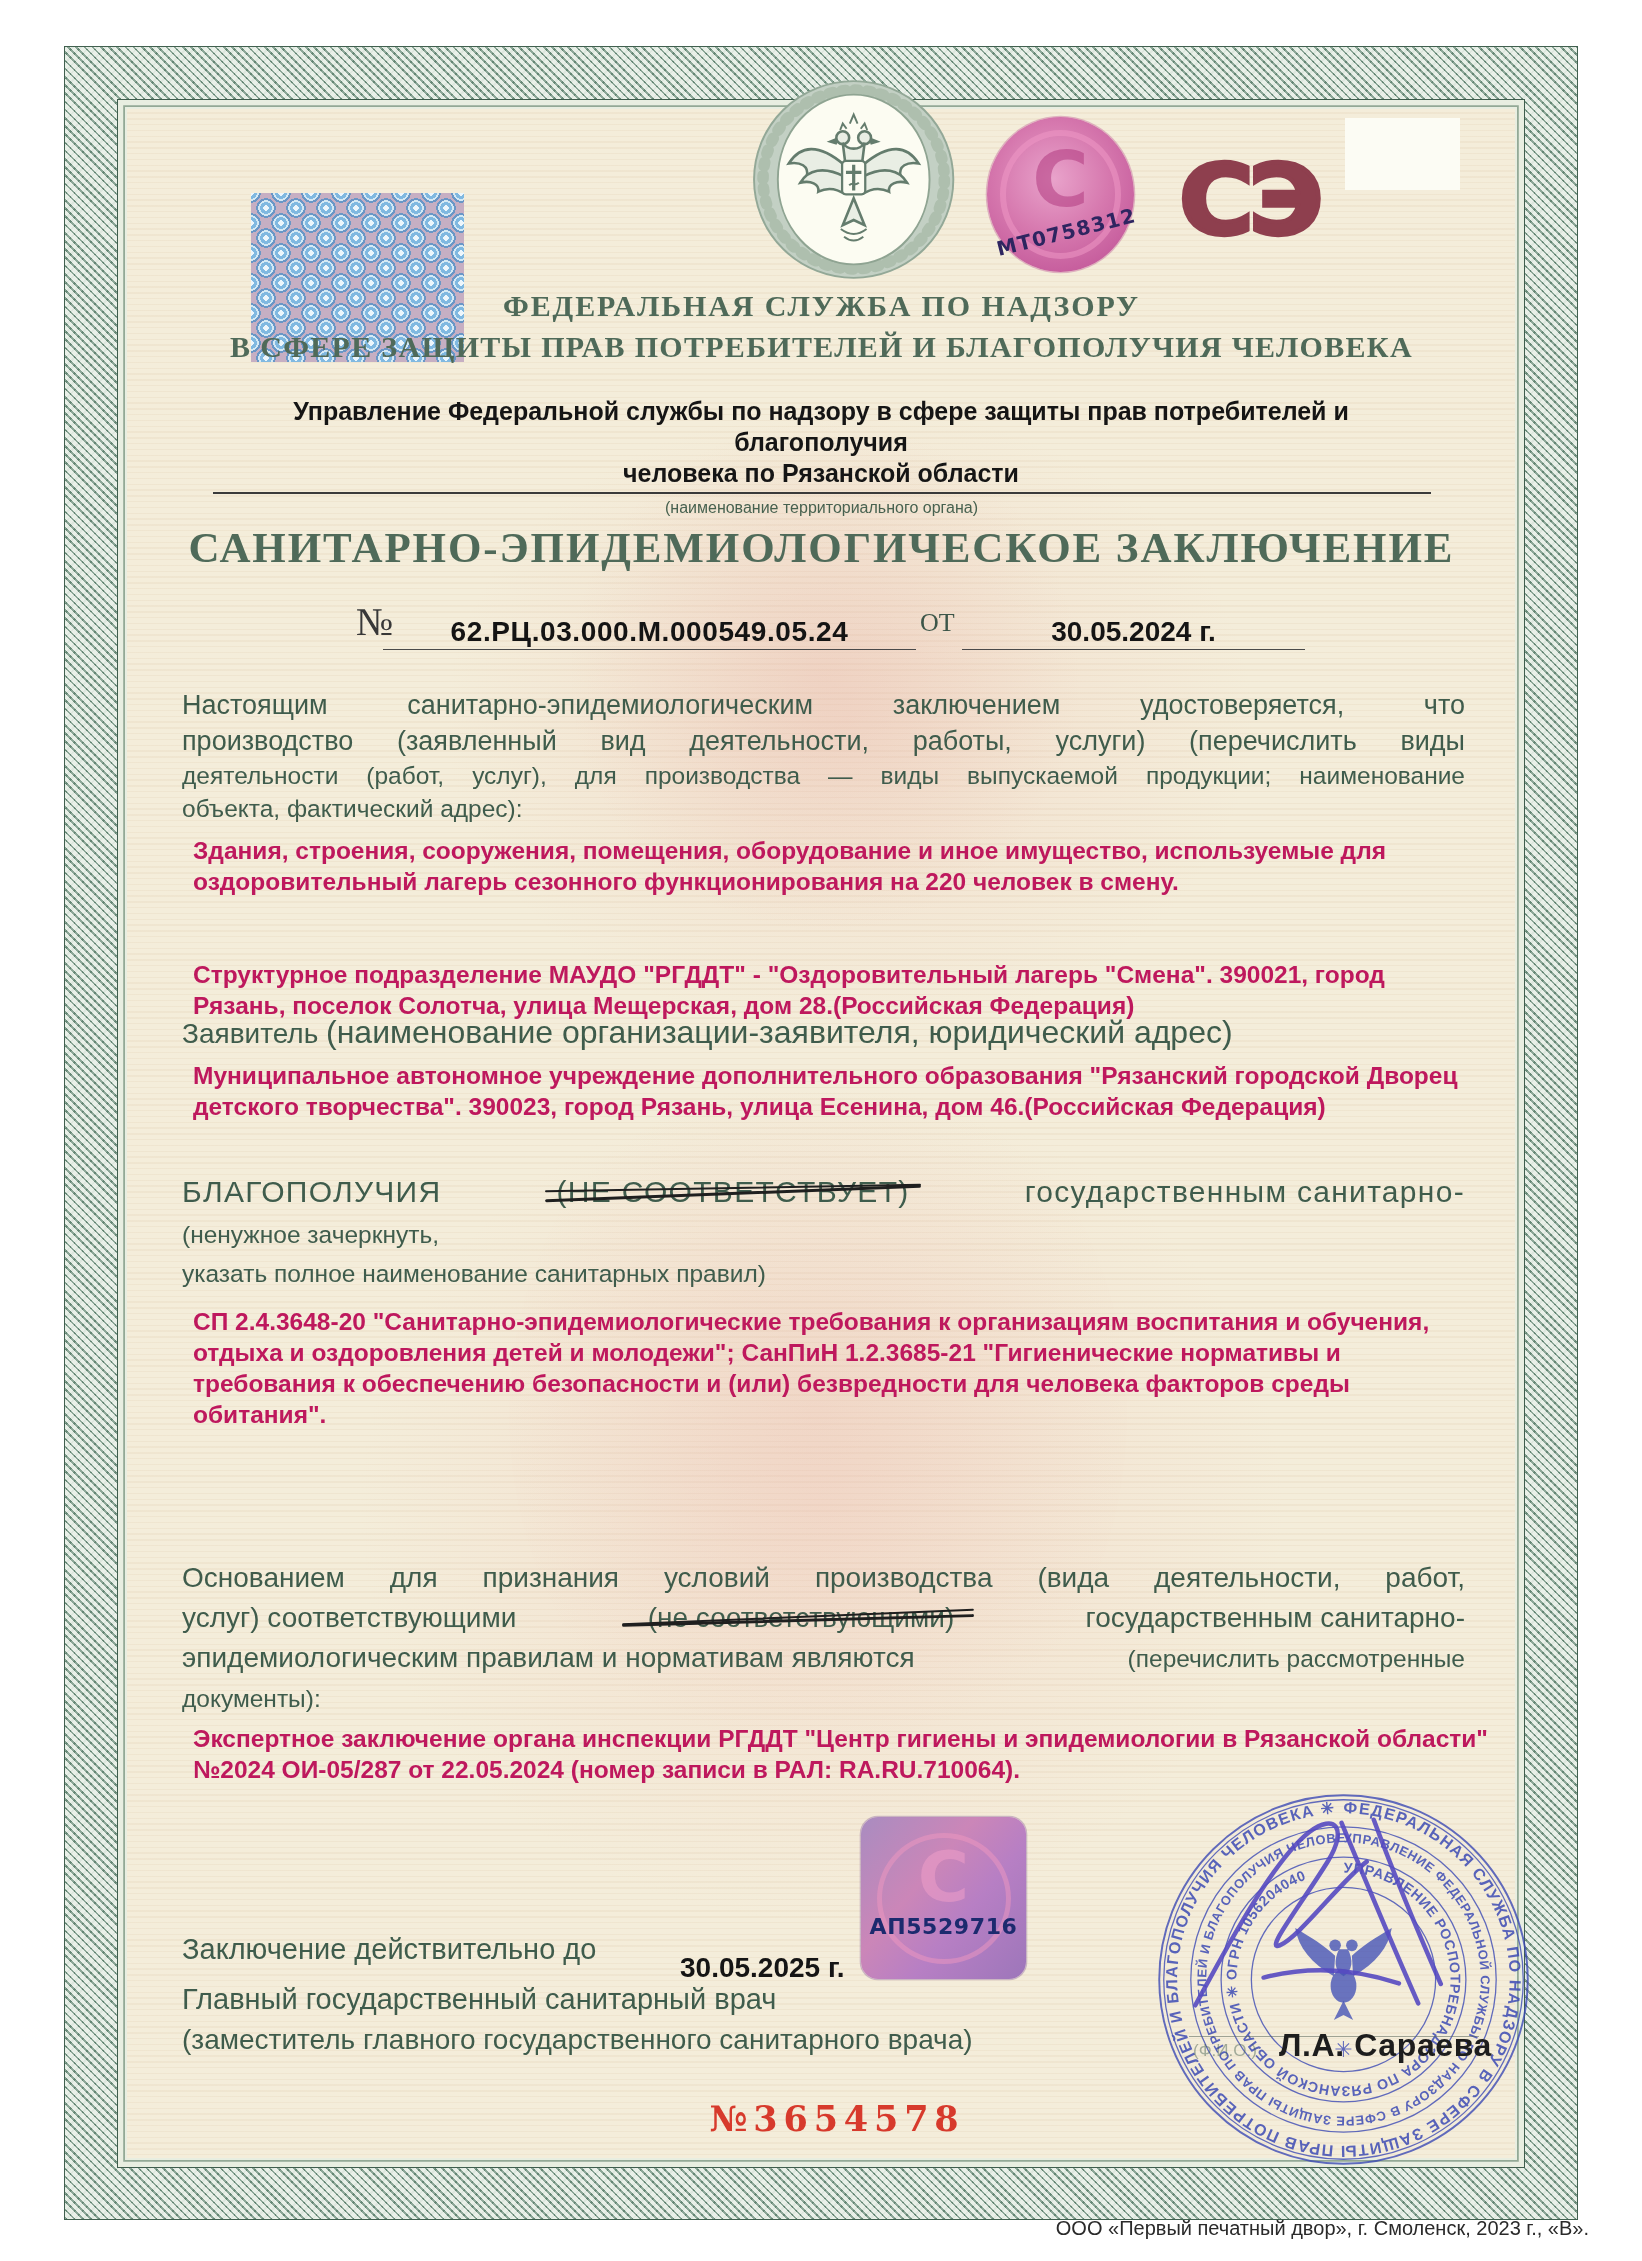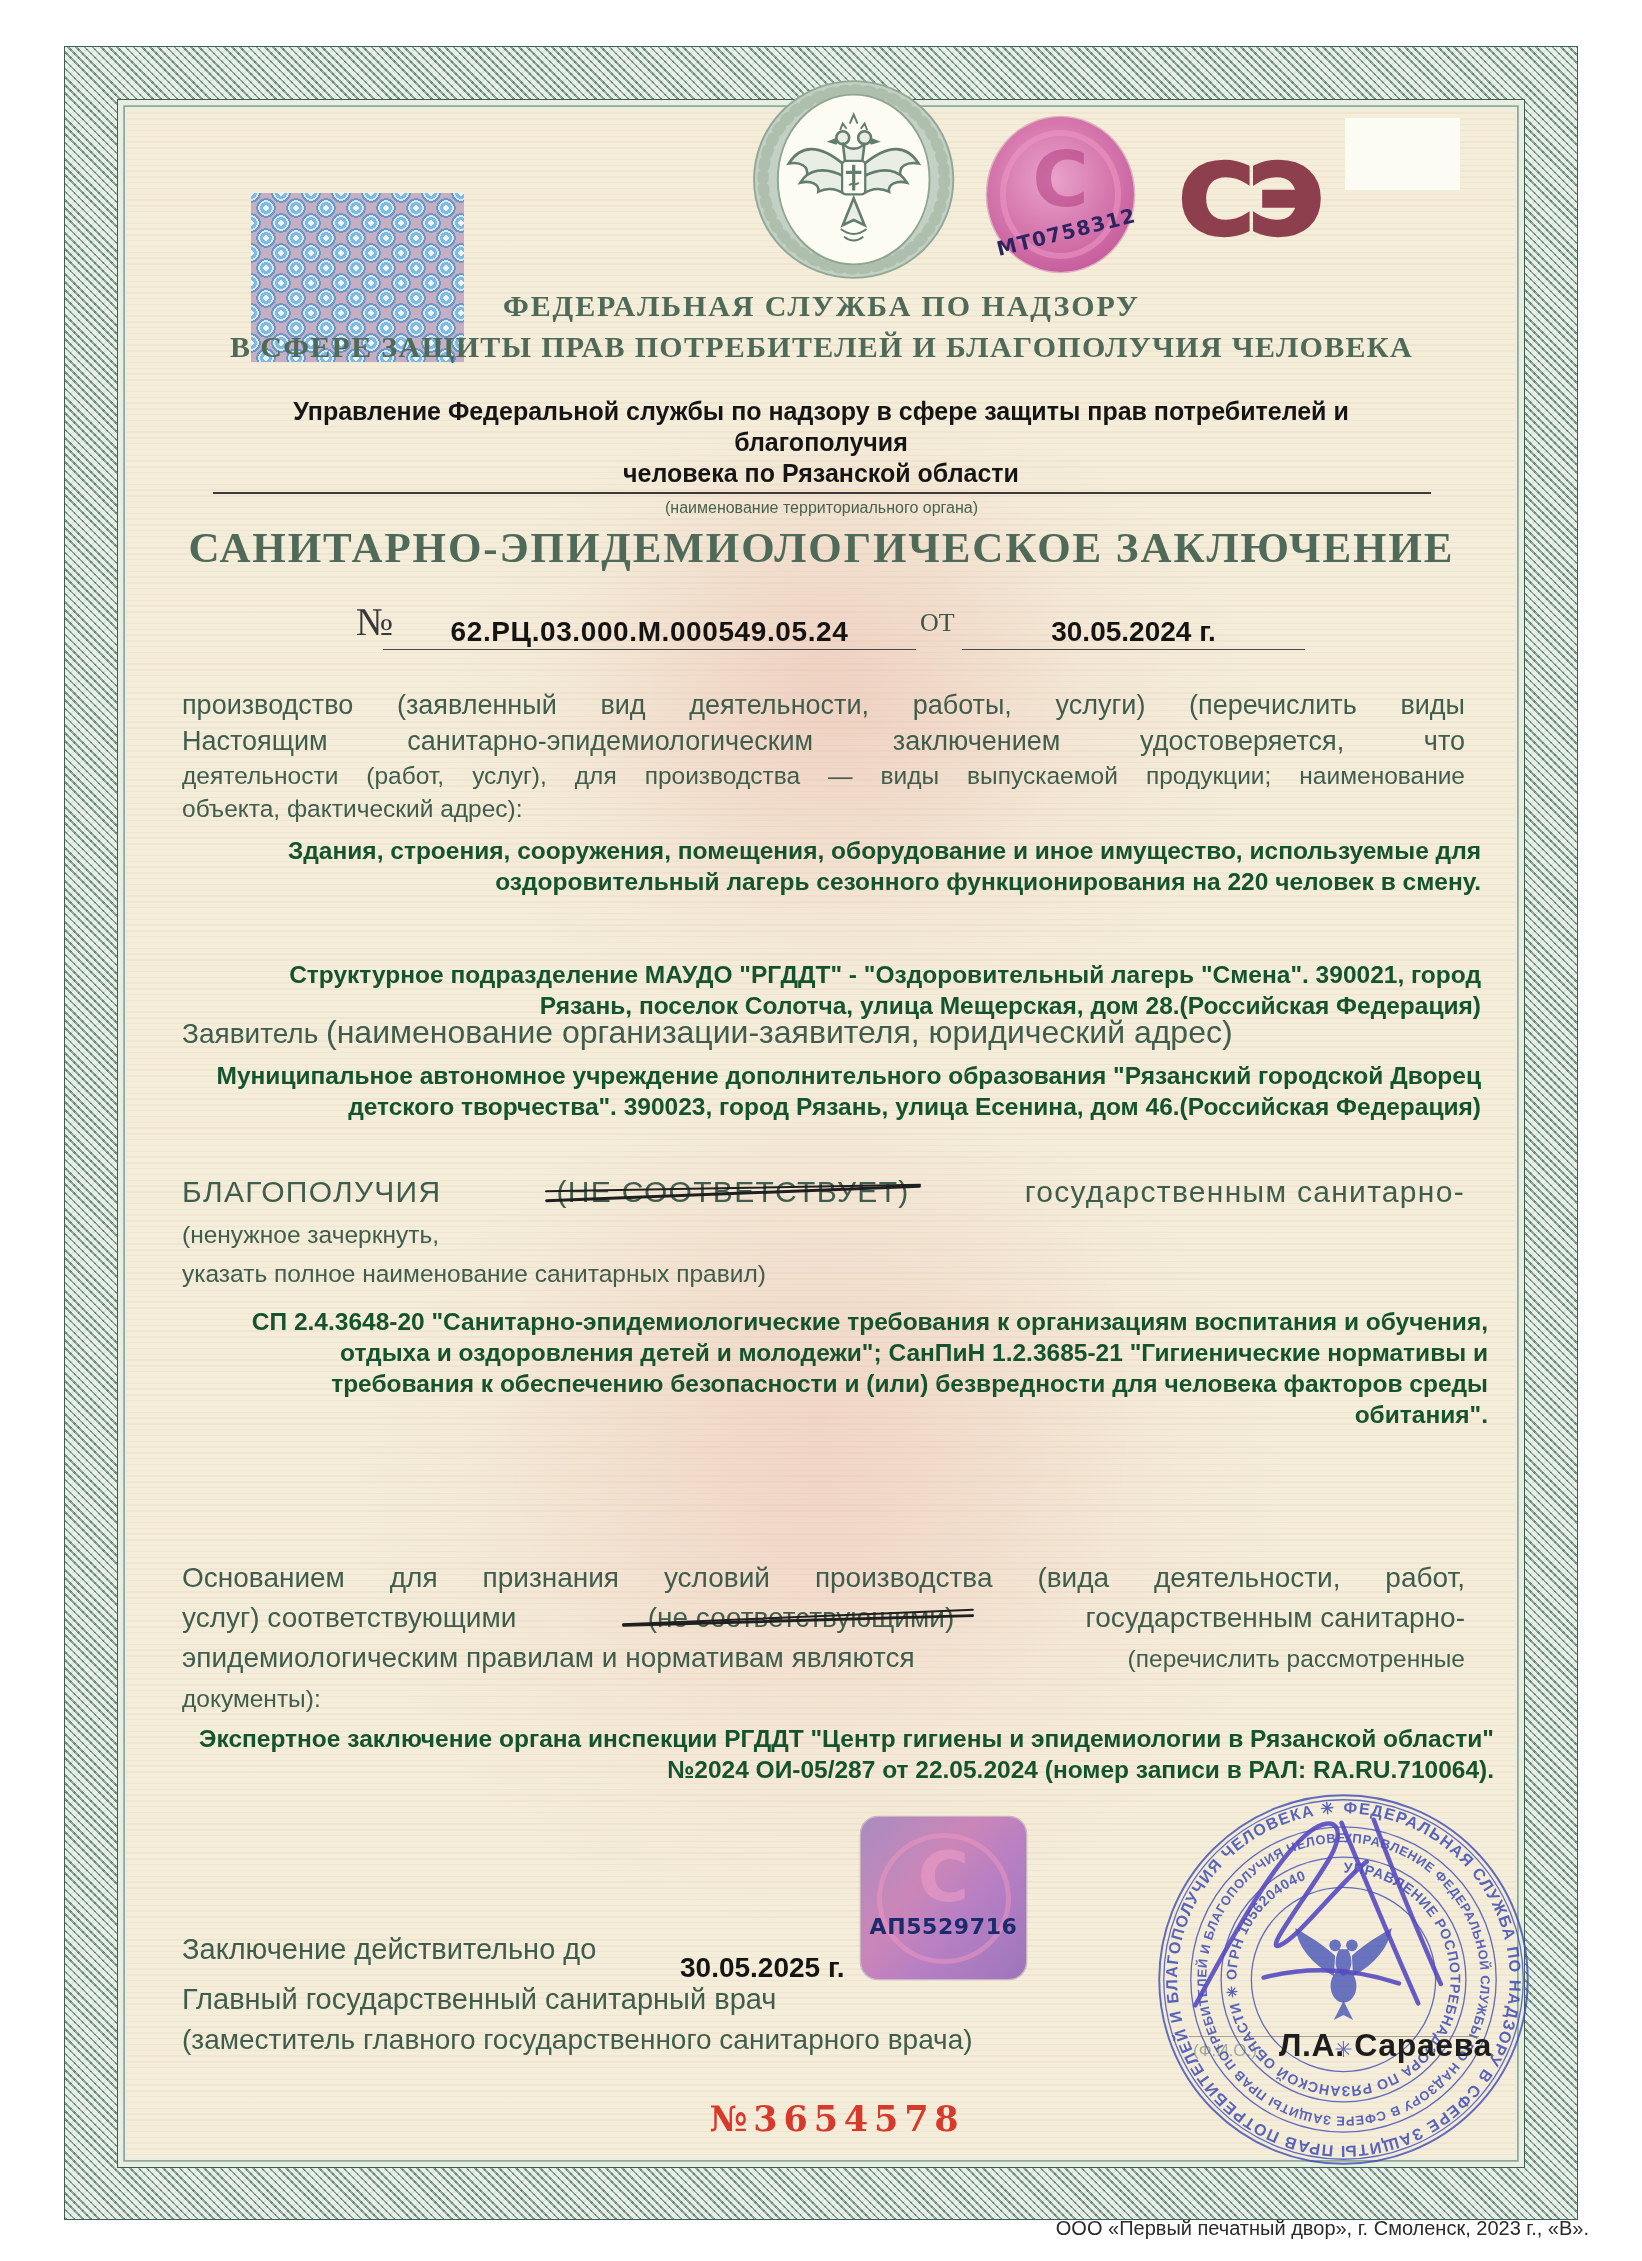--- a/index.html
+++ b/index.html
@@ -74,21 +74,21 @@
   .date-val{position:absolute;left:962px;width:343px;top:616px;text-align:center;
        color:#141414;font-size:28px;font-weight:bold;}
 
   
   .green{color:#3f5c4c;}
   .gline{display:block;}
   .intro{position:absolute;left:182px;top:687px;width:1283px;font-size:27px;line-height:36px;}
   .intro .gline{text-align:justify;text-align-last:justify;}
   .intro .gline:nth-child(3){font-size:24.5px;line-height:34px;}
   .intro .gline:nth-child(4){font-size:24.5px;line-height:32px;text-align-last:left;}
-  .fill{position:absolute;color:#14532d;font-weight:bold;font-size:24.5px;line-height:31px;text-align:right;}
+  .fill{position:absolute;color:#be185d;font-weight:bold;font-size:24.5px;line-height:31px;}
   .obj{left:193px;top:835px;width:1288px;}
   .branch{left:193px;top:959px;width:1288px;}
   .applicant-label{position:absolute;left:182px;top:1014px;font-size:28px;}
   .applicant-label .cap{font-size:32px;}
   .applicant{left:193px;top:1060px;width:1288px;}
   .conform{position:absolute;left:182px;top:1170px;width:1283px;}
   .conform .row1{display:flex;justify-content:space-between;align-items:baseline;
        font-size:30px;letter-spacing:1.3px;line-height:43px;}
   .conform .row2{display:flex;justify-content:space-between;align-items:baseline;line-height:43px;}
   .conform .row2 .main{font-size:30px;word-spacing:15.5px;letter-spacing:0.6px;}
@@ -190,22 +190,22 @@
   <div class="doc-title engraved">САНИТАРНО-ЭПИДЕМИОЛОГИЧЕСКОЕ ЗАКЛЮЧЕНИЕ</div>
 
   <div class="no-sign">№</div>
   <div class="uline ul1"></div>
   <div class="uline ul2"></div>
   <div class="num-val">62.РЦ.03.000.М.000549.05.24</div>
   <div class="ot-label">ОТ</div>
   <div class="date-val">30.05.2024 г.</div>
 
   <div class="intro green">
+    <span class="gline">Настоящим санитарно-эпидемиологическим заключением удостоверяется, что</span>
     <span class="gline">производство (заявленный вид деятельности, работы, услуги) (перечислить виды</span>
-    <span class="gline">Настоящим санитарно-эпидемиологическим заключением удостоверяется, что</span>
     <span class="gline">деятельности (работ, услуг), для производства — виды выпускаемой продукции; наименование</span>
     <span class="gline">объекта, фактический адрес):</span>
   </div>
 
   <div class="fill obj">
     <span class="gline">Здания, строения, сооружения, помещения, оборудование и иное имущество, используемые для</span>
     <span class="gline">оздоровительный лагерь сезонного функционирования на 220 человек в смену.</span>
   </div>
 
   <div class="fill branch">

